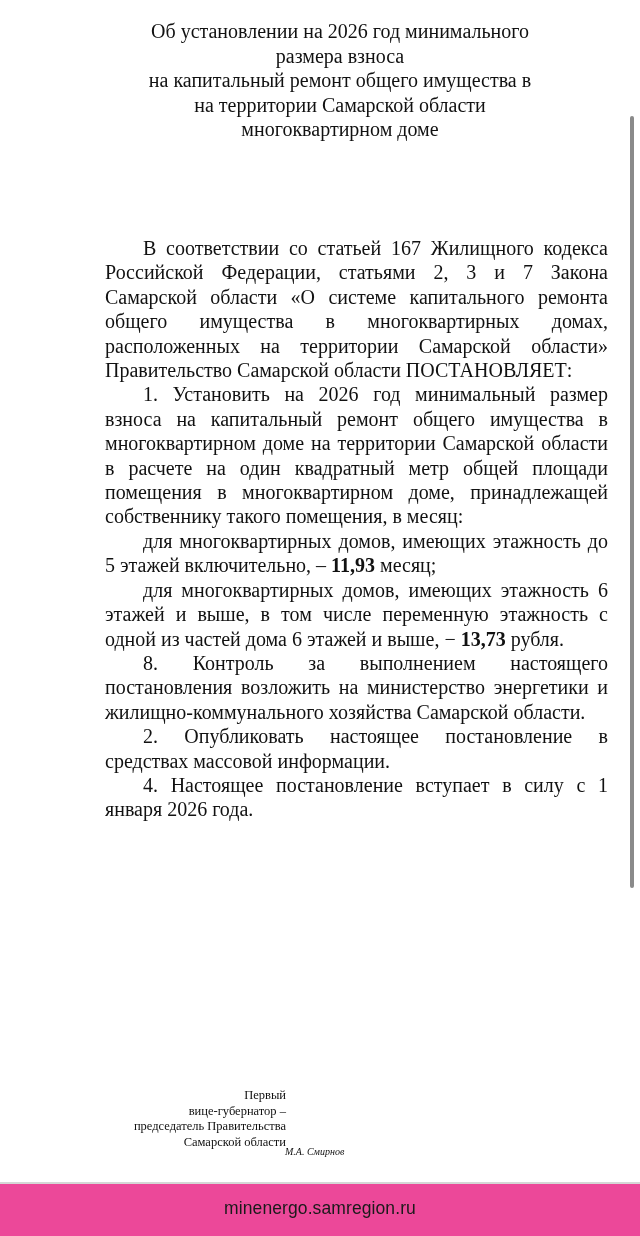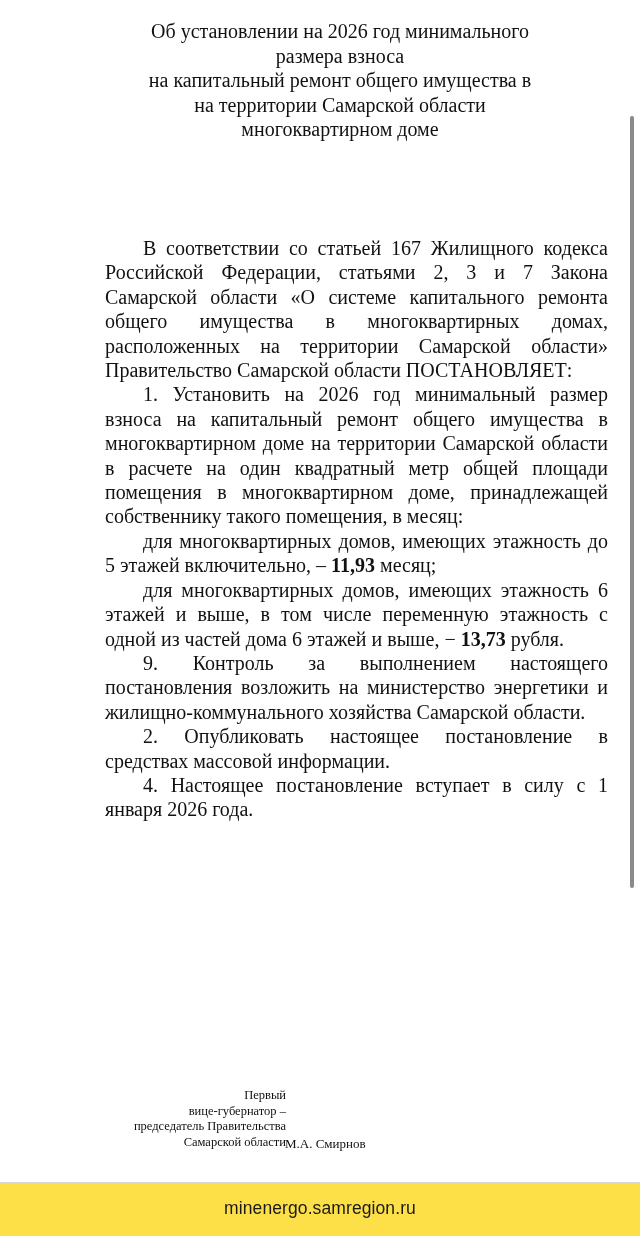--- a/index.html
+++ b/index.html
@@ -59,23 +59,24 @@
     .sig-title {
       position: absolute;
       left: 0;
       top: 0;
       width: 176px;
       text-align: right;
     }
     .sig-name {
       position: absolute;
       left: 175px;
-      top: 48px;
+      top: 56px;
       white-space: nowrap;
-      font-size: 13px;
+      font-size: 10px;
+      font-style: italic;
     }
     .scrollbar {
       position: absolute;
       left: 630px;
       top: 116px;
       width: 4px;
       height: 772px;
       background: #8a8a8a;
       border-radius: 2px;
     }
@@ -86,21 +87,21 @@
       width: 640px;
       height: 2px;
       background: #d6d6d6;
     }
     .url-bar {
       position: absolute;
       left: 0;
       top: 1184px;
       width: 640px;
       height: 52px;
-      background: #fde047;
+      background: #ec4899;
       text-align: center;
     }
     .url-text {
       display: inline-block;
       margin-top: 14px;
       font-family: "Liberation Sans", "DejaVu Sans", sans-serif;
       font-size: 17.5px;
       color: #1a1a1a;
       letter-spacing: 0.1px;
     }
@@ -115,21 +116,21 @@
     <div>на капитальный ремонт общего имущества в</div>
     <div>на территории Самарской области</div>
     <div>многоквартирном доме</div>
   </div>
 
   <div class="body-text">
     <p>В соответствии со статьей 167 Жилищного кодекса Российской Федерации, статьями 2, 3 и 7 Закона Самарской области «О системе капитального ремонта общего имущества в многоквартирных домах, расположенных на территории Самарской области» Правительство Самарской области ПОСТАНОВЛЯЕТ:</p>
     <p>1. Установить на 2026 год минимальный размер взноса на капитальный ремонт общего имущества в многоквартирном доме на территории Самарской области в расчете на один квадратный метр общей площади помещения в многоквартирном доме, принадлежащей собственнику такого помещения, в месяц:</p>
     <p><span>для многоквартирных домов, имеющих этажность до 5 этажей включительно, –</span> <b>11,93</b> <span>месяц;</span></p>
     <p><span>для многоквартирных домов, имеющих этажность 6 этажей и выше, в том числе переменную этажность с одной из частей дома 6 этажей и выше, −</span> <b>13,73</b> <span>рубля.</span></p>
-    <p>9. Контроль за выполнением настоящего постановления возложить на министерство энергетики и жилищно-коммунального хозяйства Самарской области.</p>
+    <p>8. Контроль за выполнением настоящего постановления возложить на министерство энергетики и жилищно-коммунального хозяйства Самарской области.</p>
     <p>2. Опубликовать настоящее постановление в средствах массовой информации.</p>
     <p>4. Настоящее постановление вступает в силу с 1 января 2026 года.</p>
   </div>
 
   <div class="signature">
     <div class="sig-title">
       <div>Первый</div>
       <div>вице-губернатор –</div>
       <div>председатель Правительства</div>
       <div>Самарской области</div>

